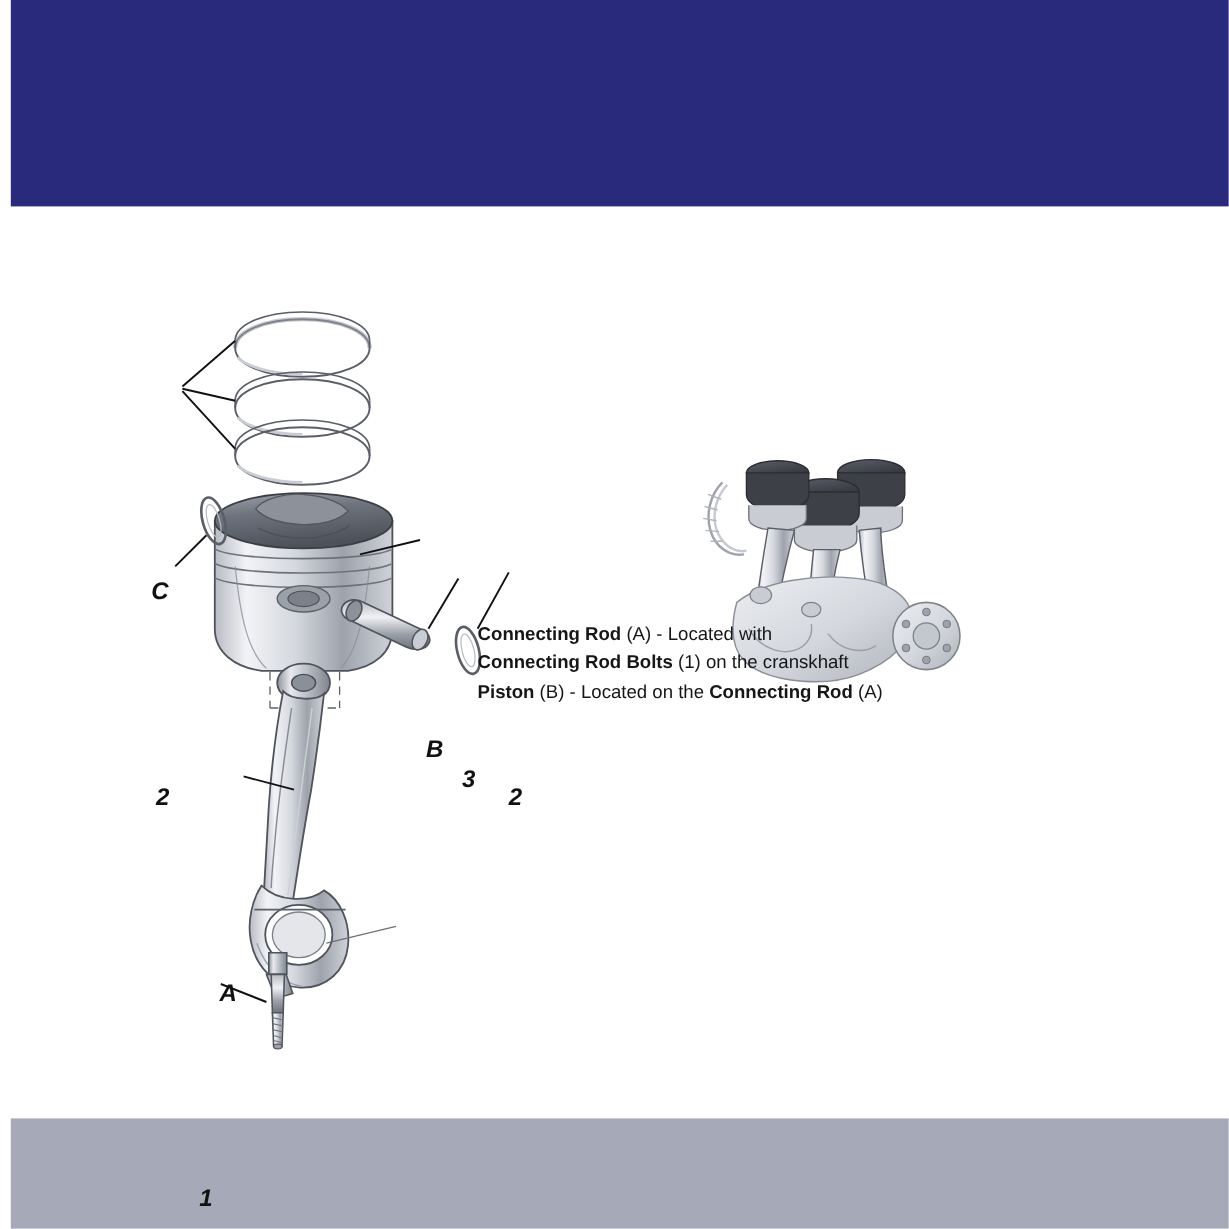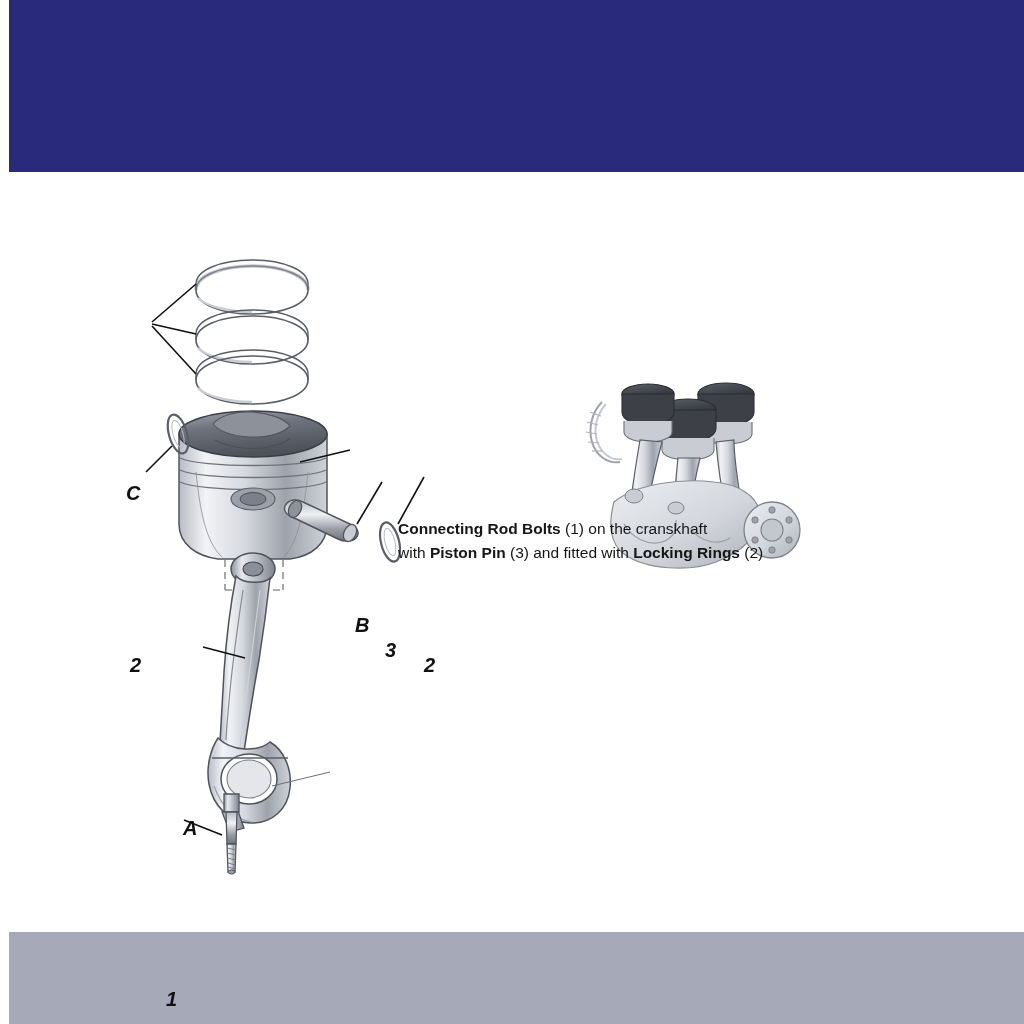--- a/index.html
+++ b/index.html
@@ -284,15 +284,16 @@
   <div class="callout" style="left:126px; top:310px;">C</div>
   <div class="callout" style="left:130px; top:482px;">2</div>
   <div class="callout" style="left:355px; top:442px;">B</div>
   <div class="callout" style="left:385px; top:467px;">3</div>
   <div class="callout" style="left:424px; top:482px;">2</div>
   <div class="callout" style="left:183px; top:645px;">A</div>
   <div class="callout" style="left:166px; top:816px;">1</div>
 </div>
 
 <div class="caption" id="caption">
+    <div><b>Connecting Rod</b><span> (A) - Located with</span></div>
     <div><b>Connecting Rod Bolts</b><span> (1) on the cranskhaft</span></div>
-    <div><span>with </span><b>Piston Pin</b><span> (3) and fitted with </span><b>Locking Rings</b><span> (2)</span></div>
+    <div><b>Piston</b><span> (B) - Located on the </span><b>Connecting Rod</b><span> (A)</span></div>
   </div>
 
 </body></html>

